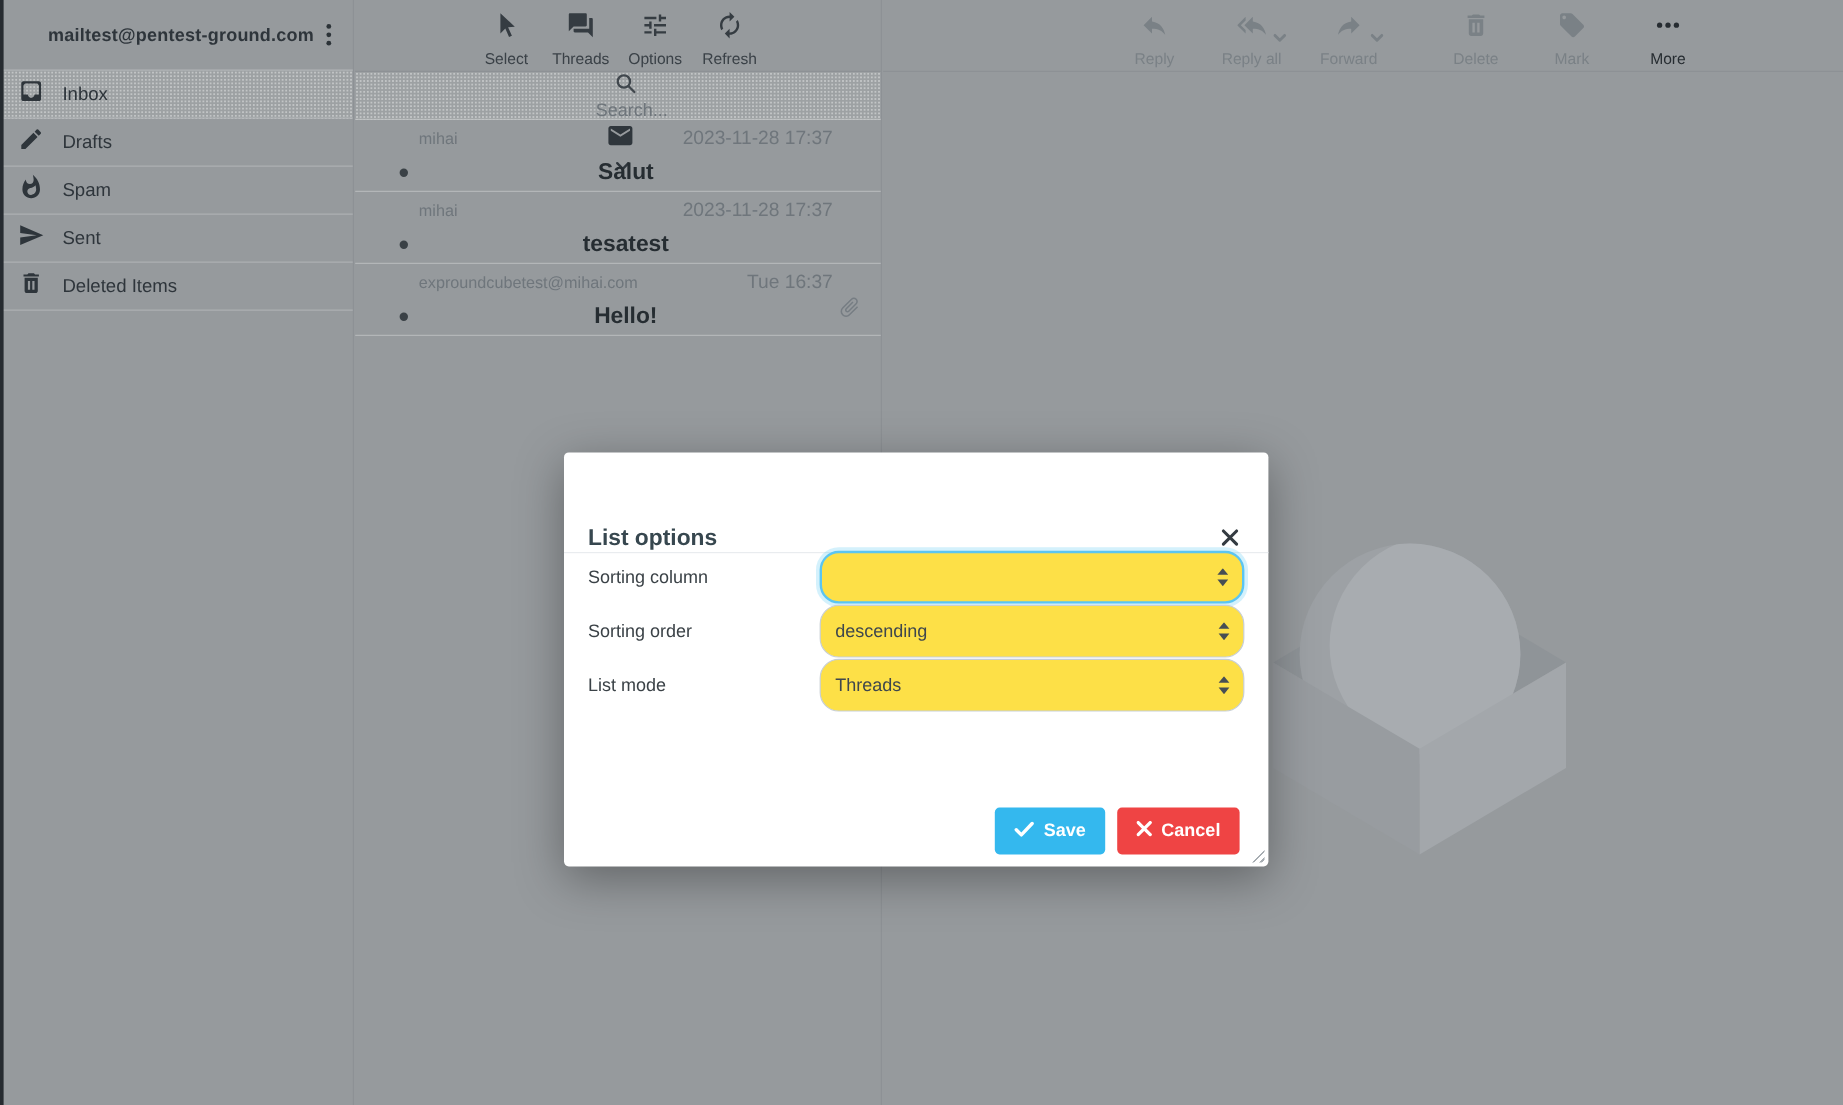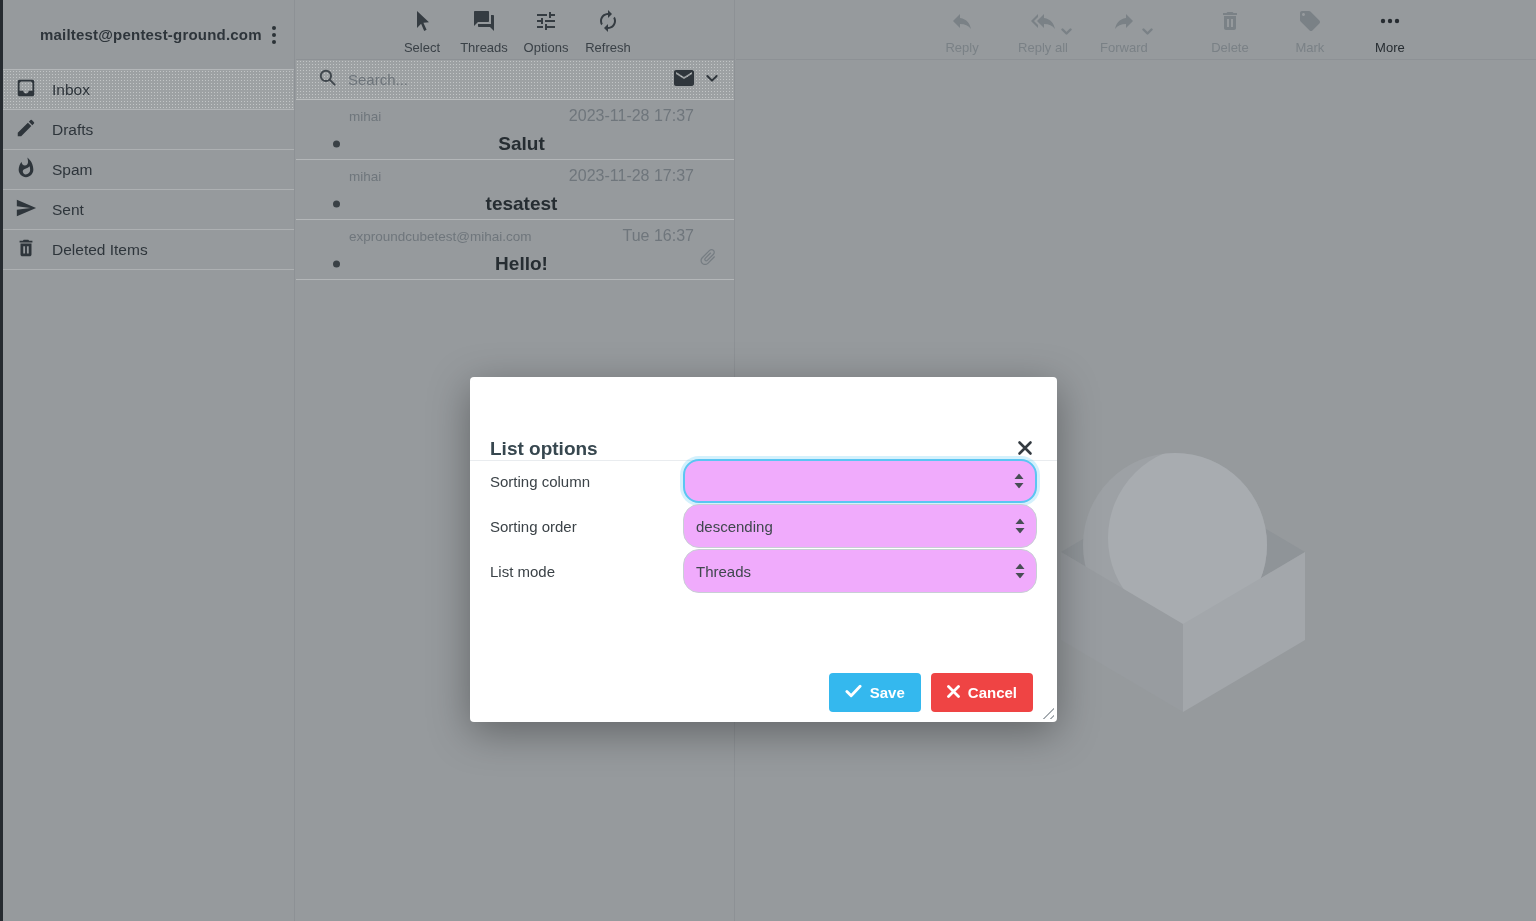--- a/index.html
+++ b/index.html
@@ -5,21 +5,21 @@
   html,body{margin:0;padding:0;background:#6e7276;}
   .app{
     position:relative;width:1536px;height:921px;overflow:hidden;
     background:#969a9d;font-family:"Liberation Sans",sans-serif;
     -webkit-font-smoothing:antialiased;
   }
   .left-edge{position:absolute;left:0;top:0;width:3px;height:100%;background:#262b30;z-index:5;}
 
   
   .sidebar{position:absolute;left:0;top:0;width:295px;height:100%;border-right:1px solid #8d9195;box-sizing:border-box;}
-  .account-bar{height:70px;display:flex;align-items:center;justify-content:space-between;
+  .account-bar{height:59px;display:flex;align-items:center;justify-content:space-between;
     padding:0 12px 0 40px;border-bottom:1px solid rgba(255,255,255,.28);box-sizing:border-box;}
   .account-email{font-size:15px;font-weight:700;color:#2e353b;letter-spacing:.2px;}
   .kebab{display:flex;flex-direction:column;gap:3px;padding:6px;cursor:pointer;}
   .kebab i{width:4px;height:4px;border-radius:50%;background:#2b3237;display:block;}
   .folder{height:40px;display:flex;align-items:center;gap:15px;padding-left:15px;
     border-bottom:1px solid rgba(255,255,255,.22);box-sizing:border-box;color:#2e353b;}
   .folder:first-child{border-top:1px solid rgba(255,255,255,.10);}
   .folder .flabel{font-size:15.5px;}
   .folder svg{flex:0 0 auto;}
   .textured{
@@ -28,21 +28,21 @@
     background-size:3px 3px;
   }
 
   
   .list-col{position:absolute;left:296px;top:0;width:439px;height:100%;border-right:1px solid #8d9195;box-sizing:border-box;}
   .list-toolbar{height:60px;display:flex;align-items:flex-start;justify-content:center;gap:14px;
     border-bottom:1px solid #8d9195;box-sizing:border-box;padding-top:9px;}
   .tbtn{display:flex;flex-direction:column;align-items:center;gap:3px;color:#353c42;cursor:pointer;min-width:48px;}
   .tbtn .tlabel{font-size:13px;color:#3a4147;}
   .search-row{height:40px;display:flex;align-items:center;padding:0 10px 0 22px;
-    border-bottom:1px solid rgba(255,255,255,.30);box-sizing:border-box;}
+    border-bottom:1px solid rgba(255,255,255,.30);box-sizing:border-box;flex-direction:column;}
   .search-ph{font-size:15px;color:#6e757b;margin-left:11px;flex:1;}
   .search-row .mailico{color:#2f363c;margin-right:8px;}
   .search-row .chev{color:#2f363c;margin-right:4px;}
   .msg-row{position:relative;height:60px;border-bottom:1px solid rgba(255,255,255,.28);
     box-sizing:border-box;padding:7px 40px 0 53px;cursor:pointer;text-align:center;}
   .msg-top{display:flex;justify-content:space-between;align-items:baseline;}
   .msg-sender{font-size:13.5px;color:#6f767c;overflow:hidden;white-space:nowrap;}
   .msg-date{font-size:16px;color:#6f767c;white-space:nowrap;margin-left:0;}
   .msg-subject{position:relative;margin-top:8px;font-size:19px;font-weight:700;color:#262d32;}
   .unread-dot{position:absolute;left:-16px;top:50%;transform:translateY(-50%);
@@ -65,21 +65,21 @@
     border-radius:4px;box-shadow:0 10px 40px rgba(0,0,0,.35);z-index:20;box-sizing:border-box;}
   .modal-header{height:84px;display:flex;align-items:flex-end;justify-content:space-between;
     padding:0 20px;border-bottom:1px solid #e9ecef;box-sizing:border-box;}
   .modal-title{font-size:19px;font-weight:700;color:#37474f;}
   .modal-close{color:#343b41;cursor:pointer;padding:4px;display:flex;}
   .form-row{position:absolute;left:20px;right:20px;height:36px;display:flex;align-items:center;}
   .form-row.r0{top:86px;} .form-row.r1{top:131px;} .form-row.r2{top:176px;}
   .form-label{width:193px;font-size:15px;color:#3b4247;}
   .select{position:relative;flex:1;height:44px;border:1px solid #c8cfd5;border-radius:16px;
     box-sizing:border-box;display:flex;align-items:center;padding:0 30px 0 12px;
-    font-size:15px;color:#3f474d;cursor:pointer;background:#f0abfc;}
+    font-size:15px;color:#3f474d;cursor:pointer;background:#fde047;}
   .select.focused{border:2px solid #5bc5f2;box-shadow:0 0 0 3px rgba(60,190,240,.22);padding:0 29px 0 11px;}
   .select .updown{position:absolute;right:11px;top:50%;transform:translateY(-50%);color:#474e54;display:flex;}
   .modal-footer{position:absolute;right:24px;top:296px;height:39px;display:flex;gap:10px;}
   .btn{height:39px;border:none;border-radius:4px;display:flex;align-items:center;gap:8px;
     padding:0 16px;font-size:15px;font-weight:700;color:#fff;cursor:pointer;font-family:inherit;}
   .btn-save{background:#34b8ee;}
   .btn-cancel{background:#ef4444;}
   .resize-handle{position:absolute;right:3px;bottom:3px;width:12px;height:12px;
     background-image:repeating-linear-gradient(135deg,#a7adb2 0 1.5px,transparent 1.5px 4.5px);
     clip-path:polygon(100% 0,100% 100%,0 100%);}

